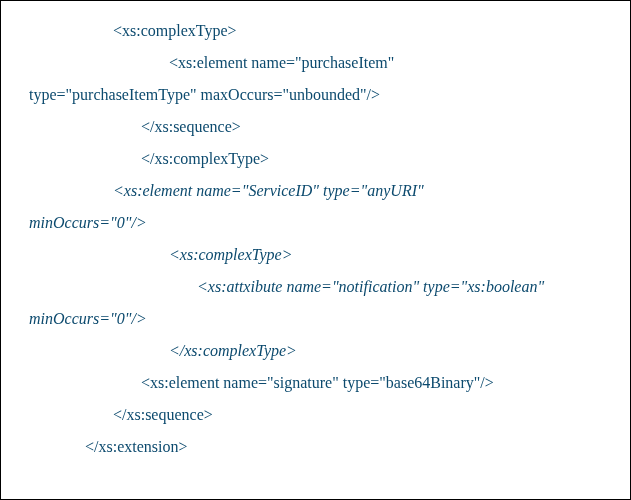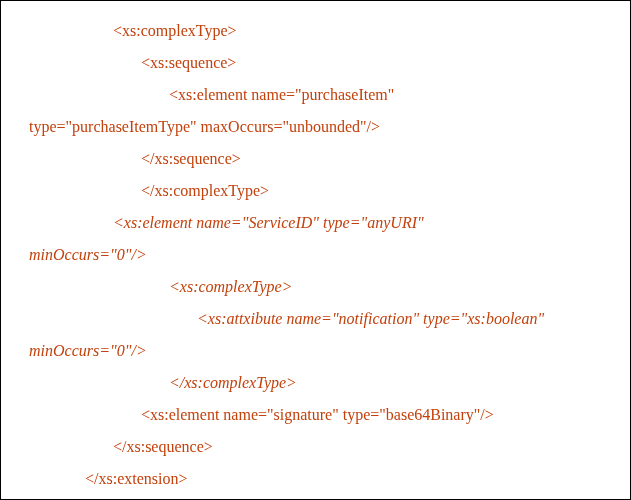--- a/index.html
+++ b/index.html
@@ -8,21 +8,21 @@
     background: #fff;
   }
   .page {
     width: 631px;
     height: 500px;
     box-sizing: border-box;
     border: 1px solid #000;
     padding: 14px 0 10px 0;
     font-family: "Times New Roman", Times, serif;
     font-size: 16px;
-    color: #c2410c;
+    color: #0c4a6e;
     line-height: 2.0;
     overflow: hidden;
   }
   .line {
     white-space: pre;
   }
   .italic {
     font-style: italic;
   }
   .pad0 { padding-left: 28px; }
@@ -30,21 +30,20 @@
   .pad3 { padding-left: 112px; }
   .pad4 { padding-left: 140px; }
   .pad5 { padding-left: 168px; }
   .pad6 { padding-left: 196px; }
 </style>
 </head>
 <body>
 
 <div class="page">
   <div class="line pad3">&lt;xs:complexType&gt;</div>
-  <div class="line pad4">&lt;xs:sequence&gt;</div>
   <div class="line pad5">&lt;xs:element name="purchaseItem"</div>
   <div class="line pad0">type="purchaseItemType" maxOccurs="unbounded"/&gt;</div>
   <div class="line pad4">&lt;/xs:sequence&gt;</div>
   <div class="line pad4">&lt;/xs:complexType&gt;</div>
   <div class="line pad3 italic">&lt;xs:element name="ServiceID" type="anyURI"</div>
   <div class="line pad0 italic">minOccurs="0"/&gt;</div>
   <div class="line pad5 italic">&lt;xs:complexType&gt;</div>
   <div class="line pad6 italic">&lt;xs:attxibute name="notification" type="xs:boolean"</div>
   <div class="line pad0 italic">minOccurs="0"/&gt;</div>
   <div class="line pad5 italic">&lt;/xs:complexType&gt;</div>

